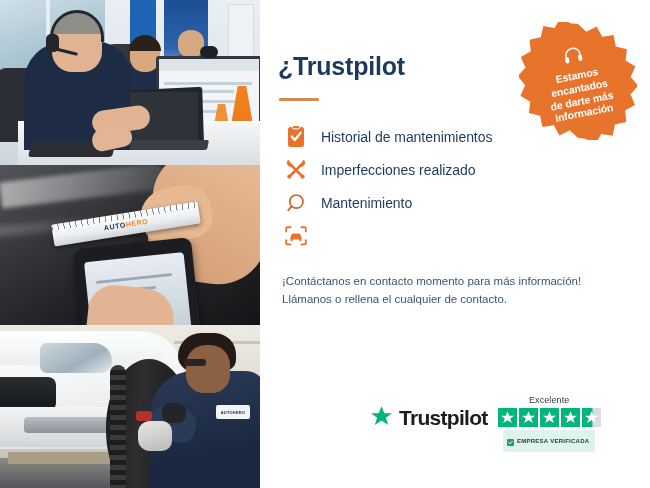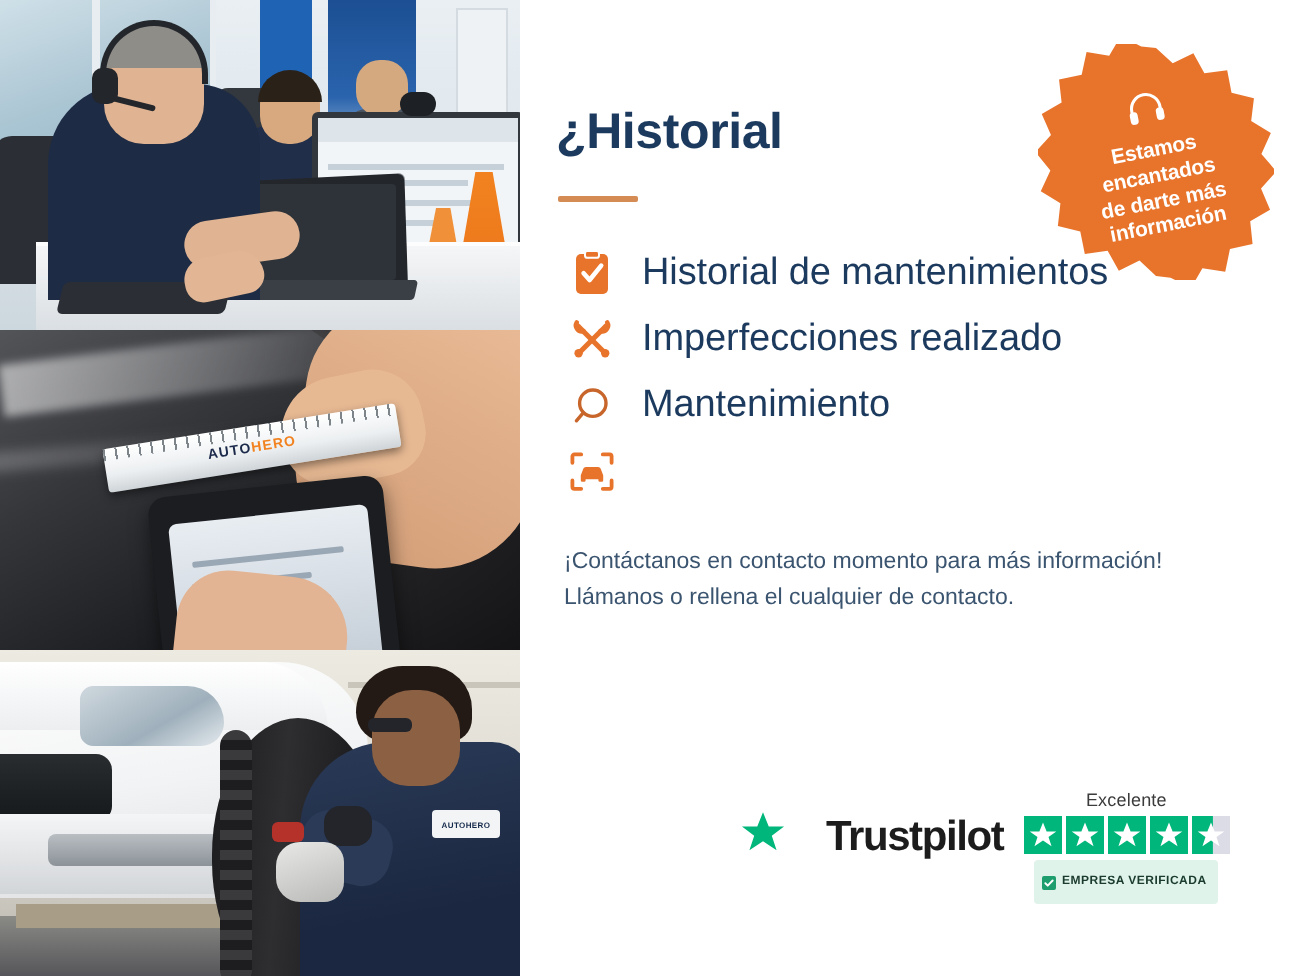--- a/index.html
+++ b/index.html
@@ -221,35 +221,35 @@
   .feature {
     display: flex; align-items: center;
     height: 32px; margin-bottom: 1px;
   }
   .feature-icon {
     width: 28px; height: 28px; flex-shrink: 0;
     display: flex; align-items: center; justify-content: center;
     margin-right: 11px;
   }
   .feature-label {
-    font-size: 19px; color: #1c3a5e; letter-spacing: -0.05px;
+    font-size: 14px; color: #1c3a5e; letter-spacing: -0.05px;
   }
 
   
   .contact {
     margin: 20px 0 0 4px;
     font-size: 11.5px; line-height: 1.62; color: #3b5570;
   }
 
   
   .trust {
     position: absolute; left: 110px; bottom: 36px;
     display: flex; align-items: flex-start; gap: 10px;
   }
-  .tp-logo { display: flex; align-items: center; gap: 20px; padding-top: 10px; }
+  .tp-logo { display: flex; align-items: center; gap: 6px; padding-top: 10px; }
   .tp-word {
     font-size: 21px; font-weight: bold; color: #1c1c1c; letter-spacing: -0.7px;
   }
   .tp-right { display: flex; flex-direction: column; align-items: center; gap: 3px; }
   .tp-excelente { font-size: 9px; color: #3b3b3b; letter-spacing: .1px; }
   .tp-stars { display: flex; gap: 2px; }
   .tp-star {
     width: 19px; height: 19px;
     display: flex; align-items: center; justify-content: center;
   }
@@ -382,21 +382,21 @@
       <div class="p3-tool"></div>
       <div class="p3-logo">
         <span>AUTOHERO</span>
       </div>
     </div>
   </div>
 
   <div class="content">
 
     <h1 class="title">
-      <span>¿Historial</span><br>
+      <span>¿Trustpilot</span><br>
     </h1>
 
     <div class="title-rule"></div>
 
     <ul class="features">
 
       <li class="feature">
         <span class="feature-icon">
           <svg width="22" height="24" viewBox="0 0 22 24">
             <rect x="3" y="2" width="16" height="20" rx="2.5" fill="#E8742C"></rect>

